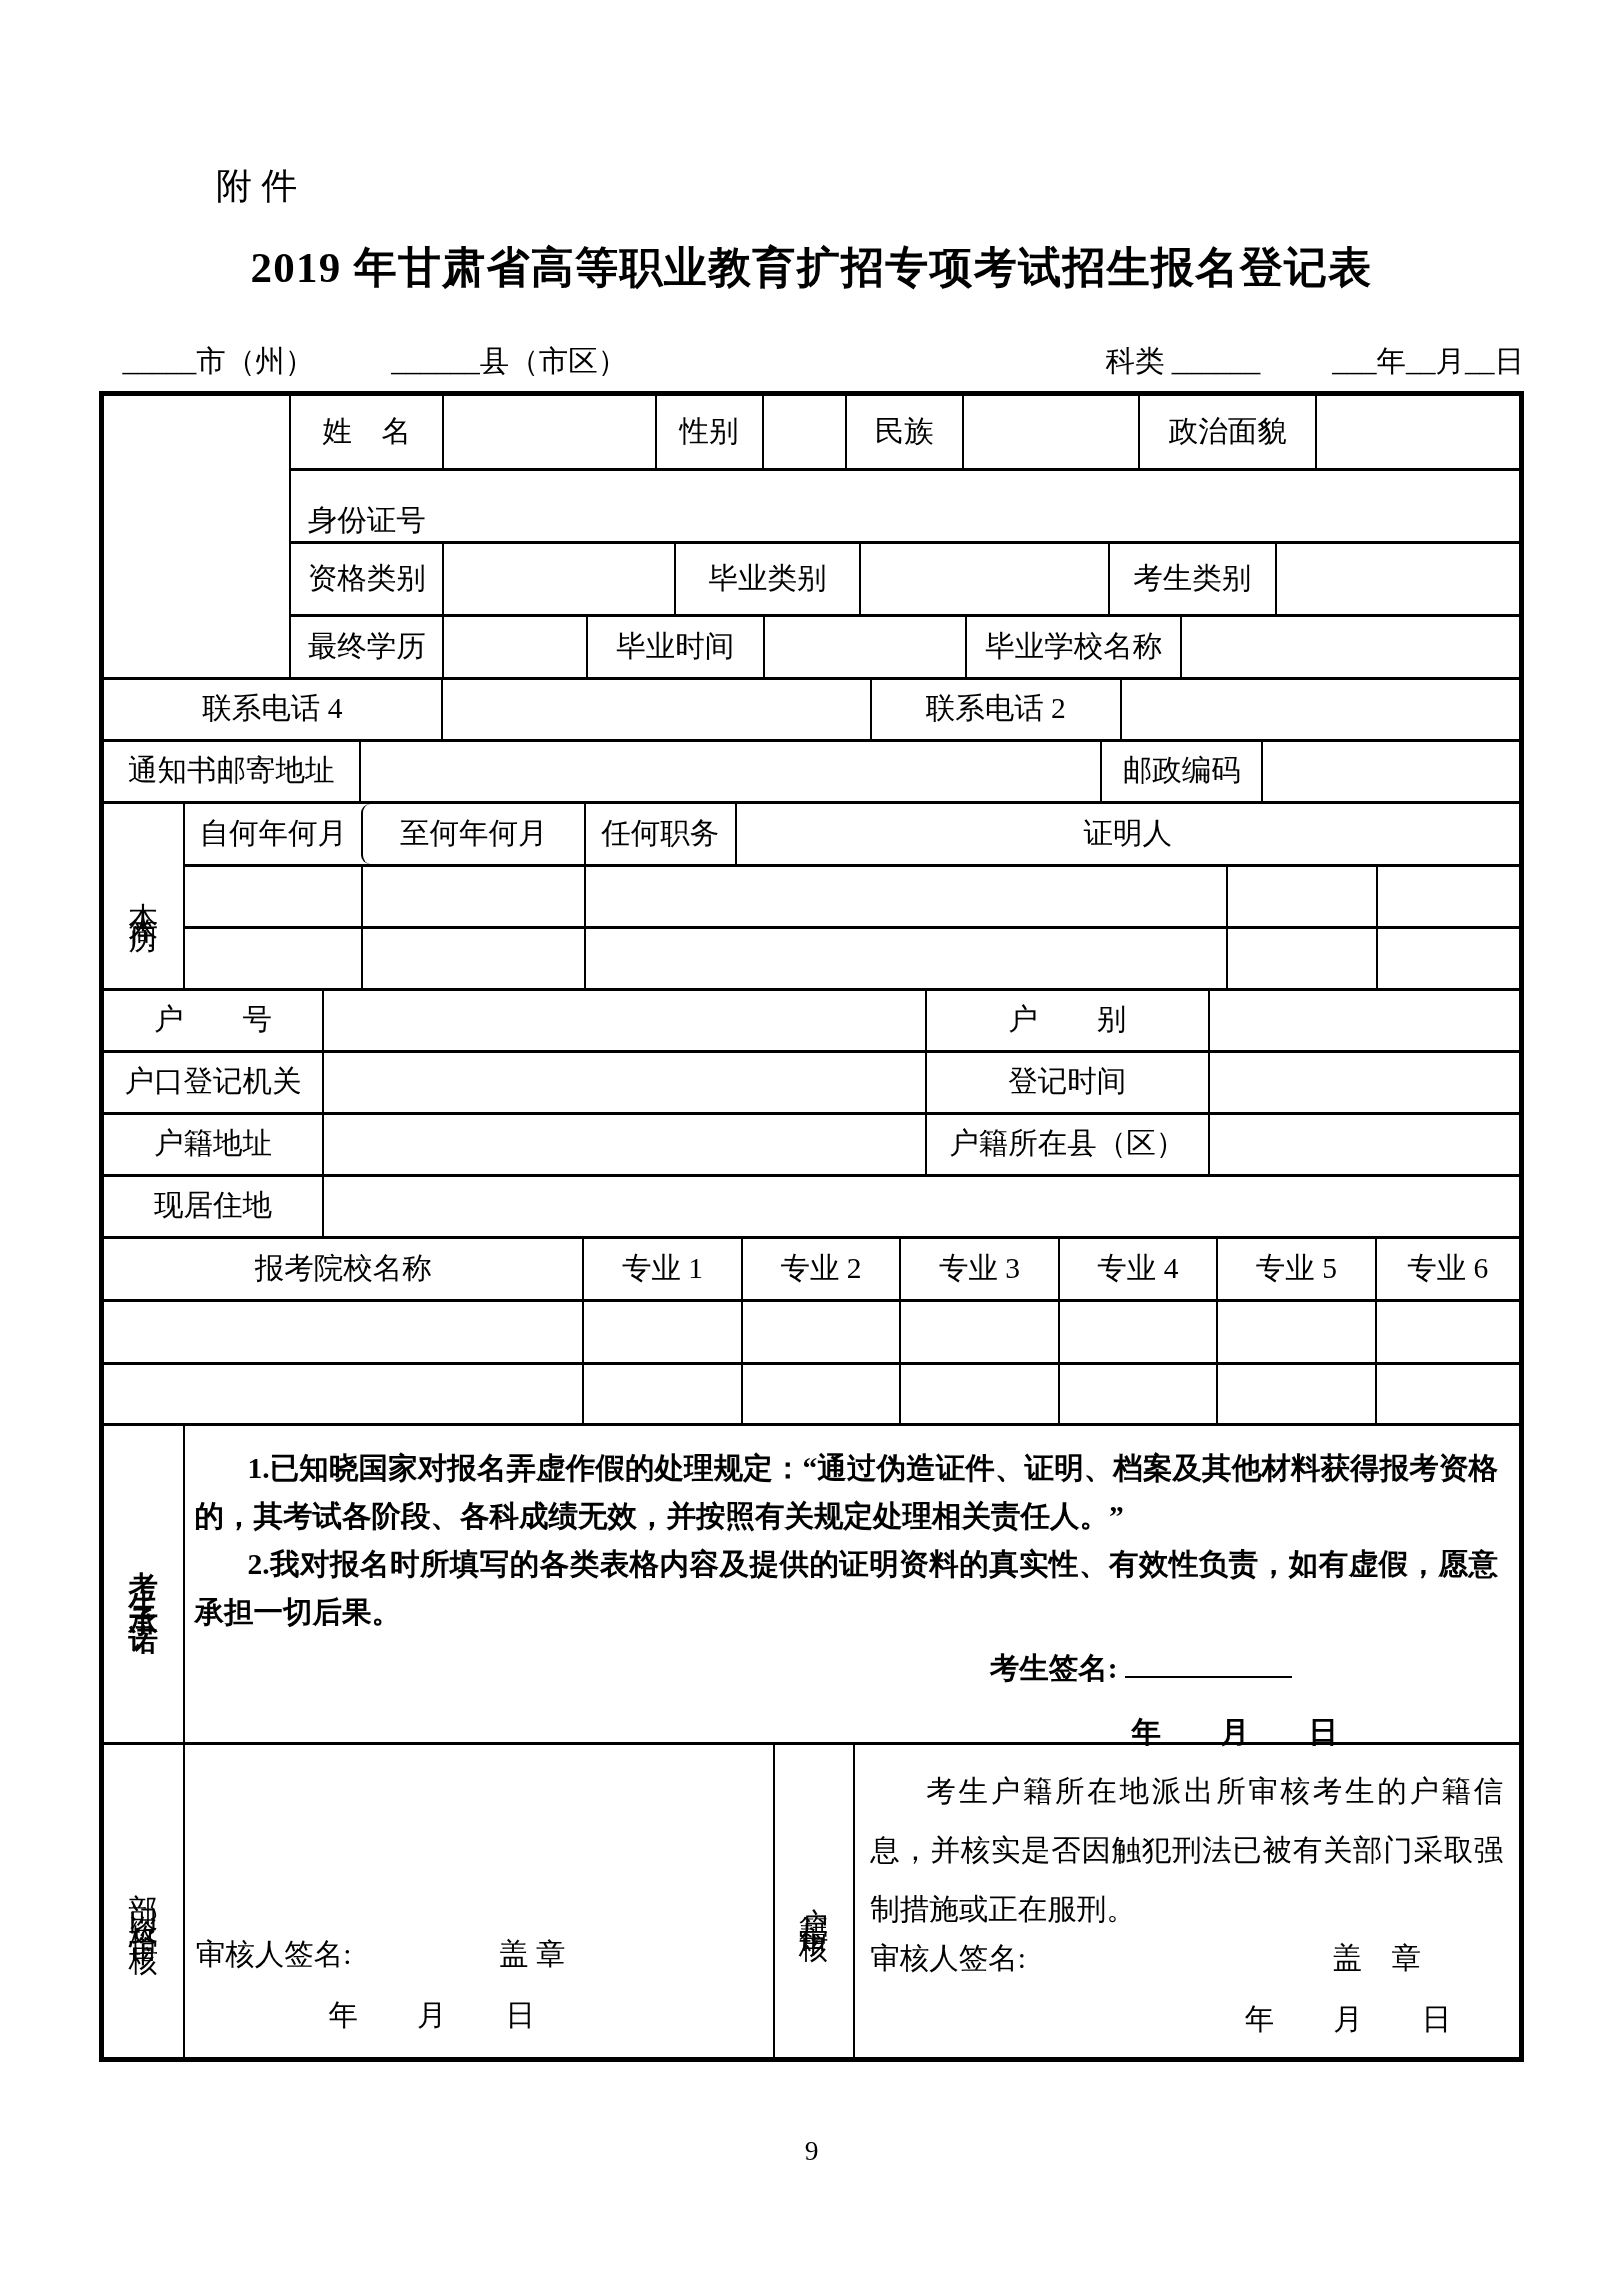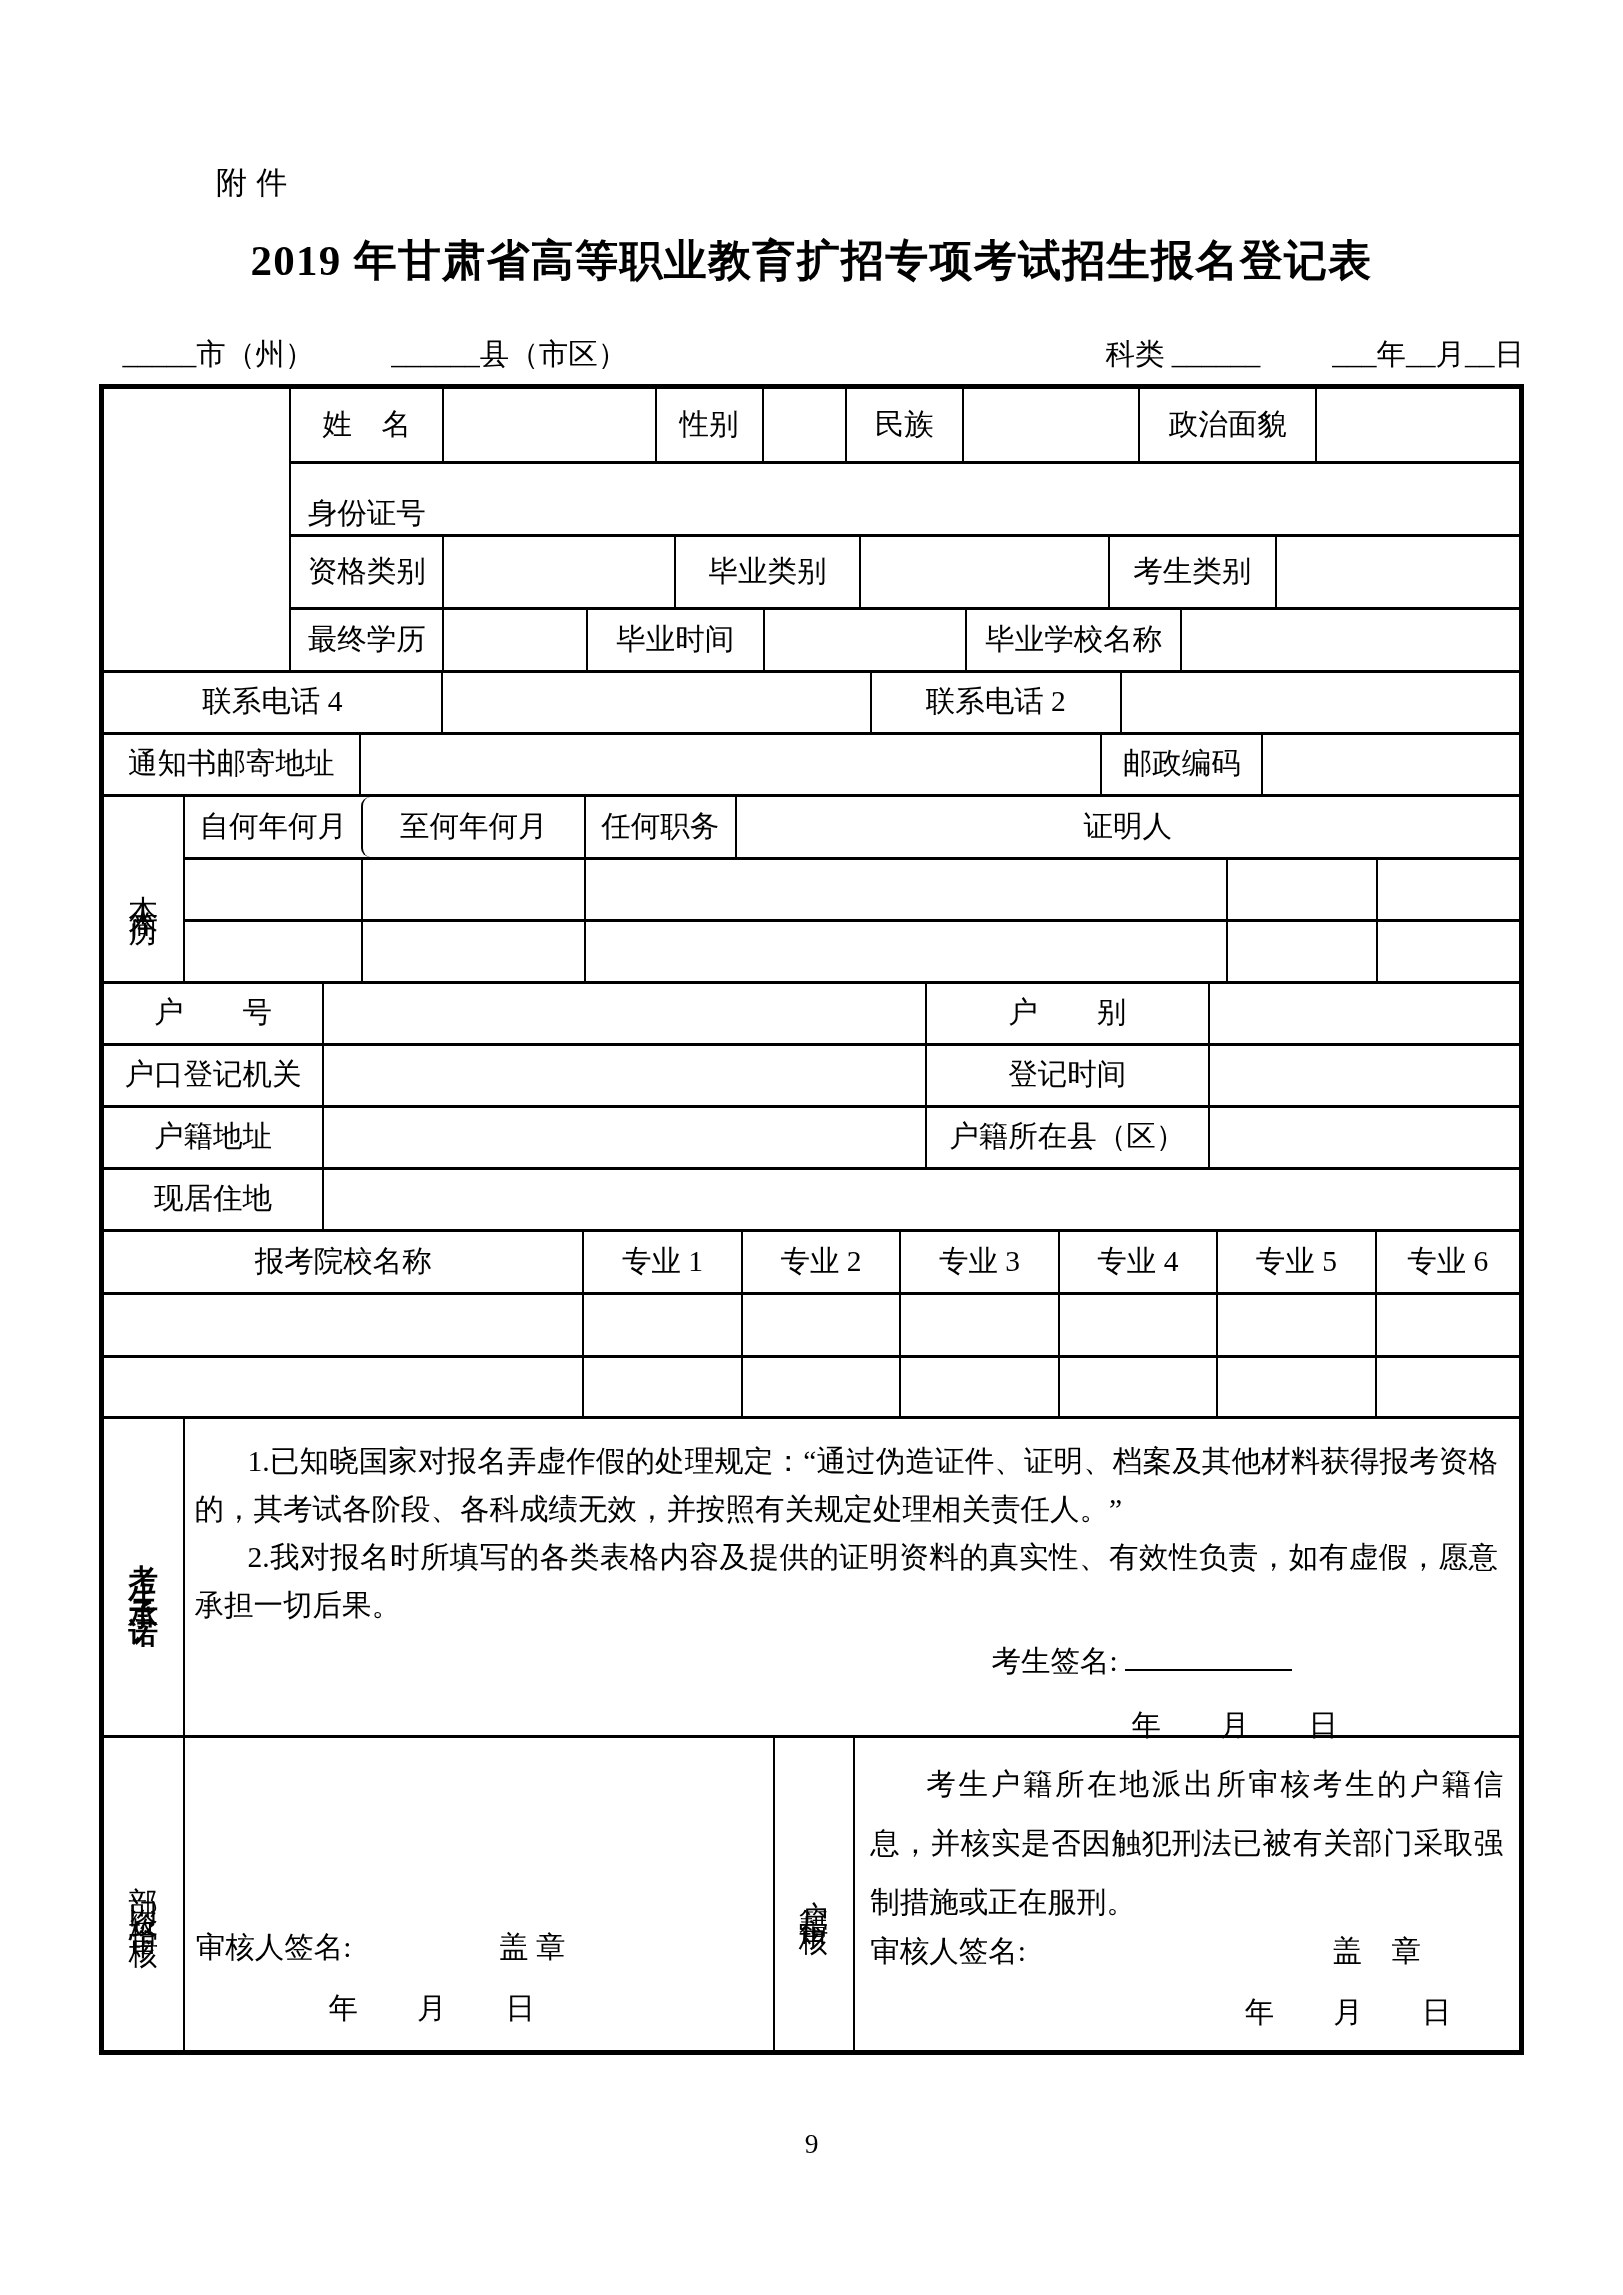--- a/index.html
+++ b/index.html
@@ -6,21 +6,21 @@
   html,body { background:#888; }
   .page {
     position:relative;
     width:1623px; height:2295px;
     margin:0 auto;
     background:#ffffff;
     color:#000;
     font-family:"Liberation Serif","DejaVu Serif",serif;
     overflow:hidden;
   }
-  .attachment { margin:162px 0 0 216px; font-size:31px; letter-spacing:9.2px; }
+  .attachment { margin:162px 0 0 216px; font-size:36px; letter-spacing:9.2px; }
   .doc-title  { margin-top:27.5px; text-align:center; font-size:43px; font-weight:bold; letter-spacing:1.3px; }
   .pre-header { width:1425px; margin:45px auto 0 auto; display:flex; font-size:29.5px; white-space:nowrap; }
   .ph-city    { margin-left:23.6px; }
   .ph-county  { margin-left:77px; }
   .ph-cat     { margin-left:auto; }
   .ph-date    { margin-left:72px; }
 
   
   .tbl { width:1425px; margin:9.2px auto 0 auto; border:5.2px solid #000; }
   .vstack > :not(:first-child) { border-top:3.3px solid #000; }
@@ -36,21 +36,21 @@
   
   .vlabel {
     width:5.6%;
     display:flex; align-items:center; justify-content:center;
     writing-mode:vertical-rl; text-orientation:upright;
     font-size:29.5px; letter-spacing:0.28em;
   }
   .vlabel.bold { font-weight:bold; letter-spacing:0.6em; }
 
   
-  .pledge-body { flex:1; padding:19.6px 21px 0 9.2px; font-size:29.5px; }
+  .pledge-body { flex:1; padding:19.6px 21px 0 9.2px; font-size:29.5px;font-weight:bold; }
   .pledge-body p { text-indent:1.8em; line-height:1.62; text-align:justify; }
   .pledge-sign { margin-top:10.5px; text-align:right; padding-right:206px; }
   .sign-line { display:inline-block; width:167px; border-bottom:2.6px solid #000; height:31px; vertical-align:baseline; }
   .pledge-date { margin-top:23.6px; text-align:right; padding-right:160px; }
 
   
   .review-left { width:41.7%; display:flex; flex-direction:column; justify-content:flex-end; padding:0 0 21px 10.5px; font-size:29.5px; }
   .rl-sign { display:flex; }
   .rl-seal { margin-left:auto; margin-right:36%; }
   .rl-date { margin-top:21px; margin-left:23%; }

